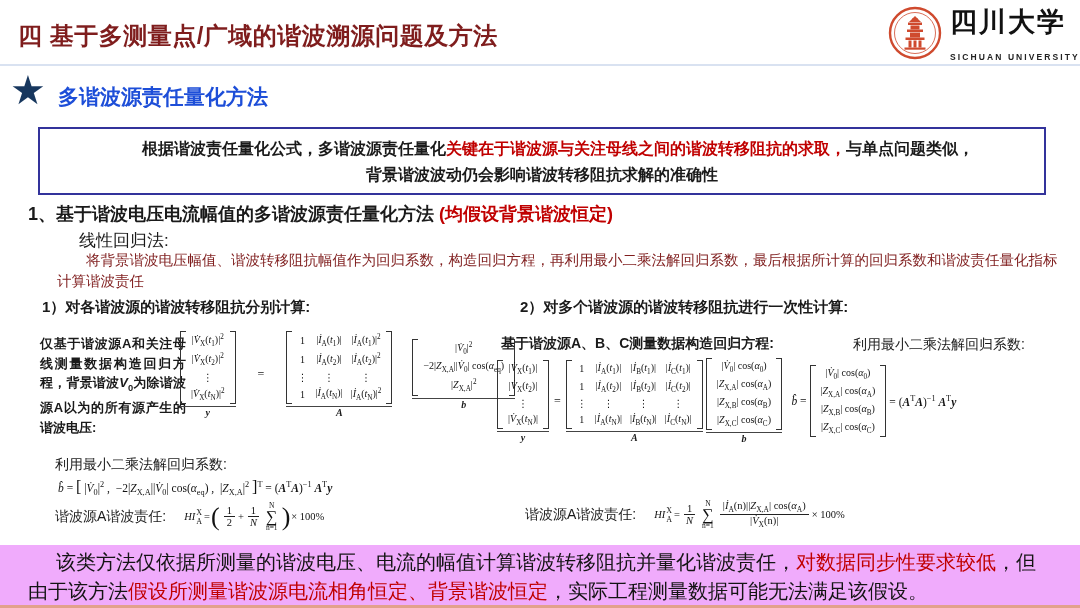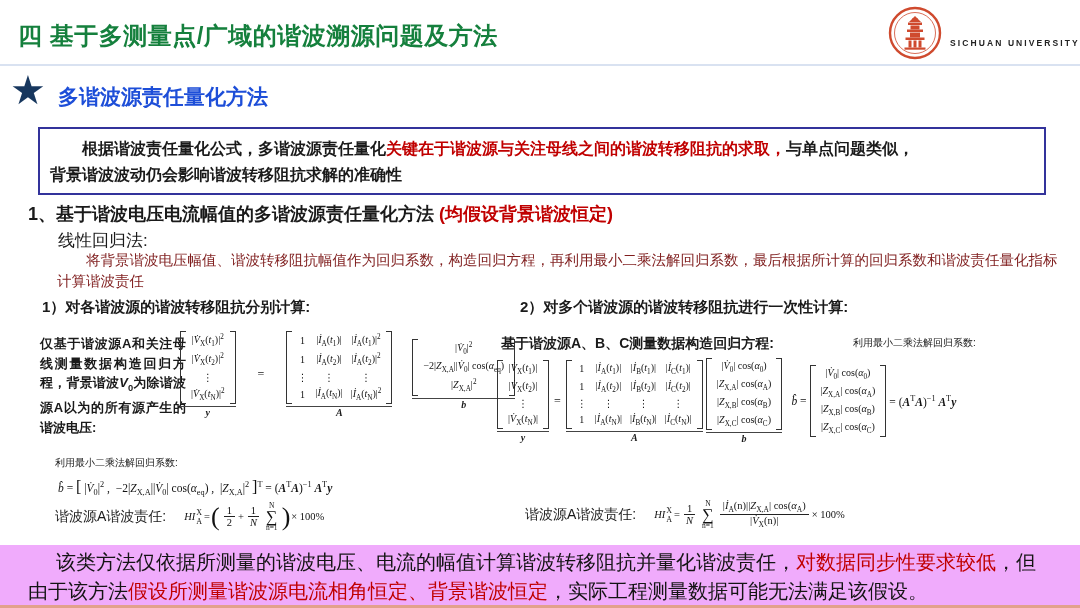--- a/index.html
+++ b/index.html
@@ -5,50 +5,50 @@
   html,body{margin:0;padding:0;}
   body{
     width:1080px;height:608px;position:relative;overflow:hidden;
     background:#ffffff;
     font-family:"Liberation Sans","DejaVu Sans",sans-serif;
     color:#1a1a1a;
   }
   .abs{position:absolute;}
 
   
-  .slide-title{left:18px;top:20px;font-size:24px;font-weight:bold;color:#15803d;letter-spacing:0.5px;}
+  .slide-title{left:18px;top:20px;font-size:24px;font-weight:bold;color:#7f1d1d;letter-spacing:0.5px;}
   .logo{left:888px;top:6px;display:flex;align-items:center;gap:8px;}
   .logo-cn{font-family:"Liberation Serif","DejaVu Serif",serif;font-size:27px;font-weight:bold;color:#111;letter-spacing:2px;line-height:1.1;}
   .logo-en{font-size:8.5px;font-weight:bold;letter-spacing:2.1px;color:#222;margin-top:15px;}
   .hr1{left:0;top:64px;width:1080px;height:2px;background:#d9e2f1;}
 
   
   .star{left:10px;top:70px;font-size:40px;color:#17375E;line-height:1;}
   .star-title{left:58px;top:83px;font-size:21px;font-weight:bold;color:#1d4ed8;}
 
   
   .callout{left:38px;top:127px;width:984px;height:52px;border:2px solid #33339B;
-    padding:7px 10px 5px 10px;font-size:16px;font-weight:bold;line-height:26px;background:#fff;}
+    padding:7px 10px 5px 10px;font-size:16px;font-weight:bold;line-height:26px;background:#fff;text-align:center;}
   .callout .l1{text-indent:2em;white-space:nowrap;}
   .red{color:#C00000;}
 
   
   .h1{left:28px;top:202px;font-size:18px;font-weight:bold;white-space:nowrap;}
   .h1 .red{font-weight:bold;}
-  .h2{left:58px;top:229px;font-size:17px;color:#1a1a1a;}
+  .h2{left:79px;top:229px;font-size:17px;color:#1a1a1a;}
   .desc{left:57px;top:250px;width:1014px;font-size:14.5px;line-height:21px;text-indent:2em;color:#7f1d1d;}
 
   .colh{font-size:15px;font-weight:bold;white-space:nowrap;}
   .colh1{left:42px;top:298px;}
   .colh2{left:520px;top:298px;}
 
   .note{font-size:13px;font-weight:600;line-height:19.5px;color:#1a1a1a;}
   .note-left{left:40px;top:334px;width:146px;text-align:justify;}
   .note-right{left:501px;top:334px;font-size:14px;white-space:nowrap;}
-  .lsq{font-size:10px;white-space:nowrap;}
+  .lsq{font-size:14px;white-space:nowrap;}
   .lsq-left{left:55px;top:456px;}
   .lsq-right{left:853px;top:336px;}
 
   
   .math,.mx-cell,.ub,.fstr{font-family:"Liberation Serif","DejaVu Serif",serif;}
   .eqrow{display:flex;align-items:center;}
   .eq-left{left:180px;top:331px;gap:20px;}
   .eq-right{left:497px;top:358px;gap:3px;}
   .eqs{font-size:12px;margin:0 2px;}
   .braced{display:inline-flex;flex-direction:column;align-items:center;}
@@ -102,20 +102,21 @@
         <rect x="22" y="26.5" width="10" height="5"></rect>
         <rect x="17.5" y="31.5" width="19" height="2.5"></rect>
         <rect x="20.5" y="34.5" width="3" height="7"></rect>
         <rect x="25.5" y="34.5" width="3" height="7"></rect>
         <rect x="30.5" y="34.5" width="3" height="7"></rect>
         <rect x="16.5" y="41.5" width="21" height="2.2"></rect>
       </g>
     </svg>
   </span>
   <span>
+    <div class="logo-cn">四川大学</div>
     <div class="logo-en">SICHUAN UNIVERSITY</div>
   </span>
 </div>
 <div class="abs hr1"></div>
 
 <div class="abs star">★</div>
 <div class="abs star-title">多谐波源责任量化方法</div>
 
 <div class="abs callout">
   <div class="l1"><span>根据谐波责任量化公式，多谐波源责任量化</span><span class="red">关键在于谐波源与关注母线之间的谐波转移阻抗的求取，</span><span>与单点问题类似，</span></div>

